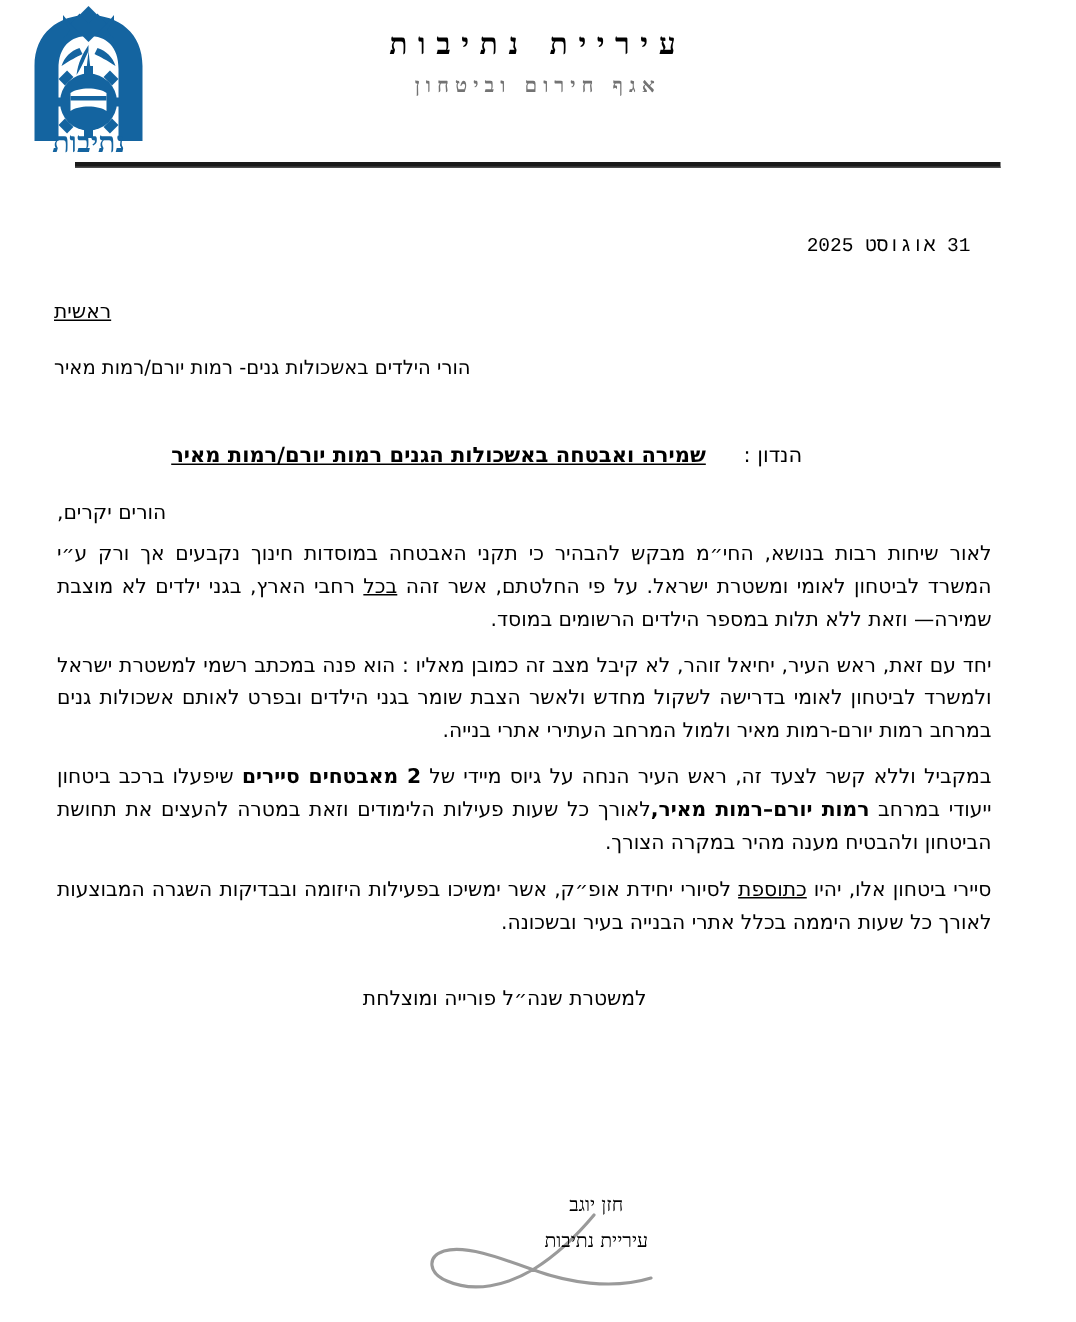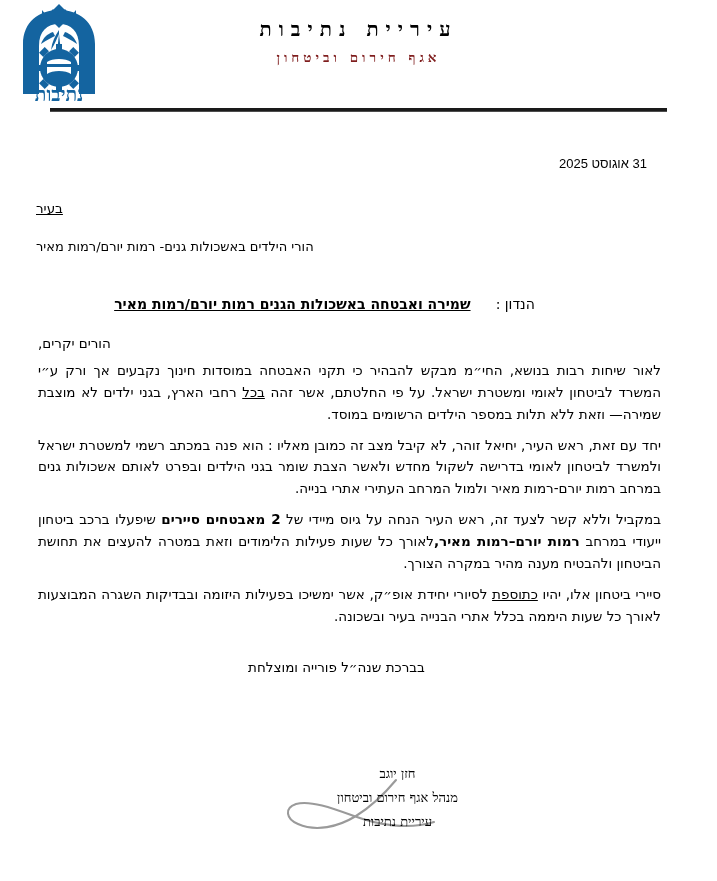--- a/index.html
+++ b/index.html
@@ -53,21 +53,21 @@
     color: #000;
     direction: rtl;
   }
   .org-sub {
     font-family: "DejaVu Serif", "Liberation Serif", serif;
     font-size: 13.5px;
     font-weight: 700;
     letter-spacing: 4px;
     line-height: 1.5;
     margin-top: 4px;
-    color: #7f1d1d;
+    color: #737373;
     direction: rtl;
   }
 
   .header-rule {
     position: absolute;
     top: 108px;
     right: 50px;
     left: 50px;
     height: 3px;
     background: #1a1a1a;
@@ -77,21 +77,21 @@
   
   .content {
     position: absolute;
     top: 112px;
     right: 0;
     left: 0;
     padding: 0 8px 0 0;
   }
 
   .date-line {
-    font-family: Liberation Sans, sans-serif;
+    font-family: Liberation Mono, monospace;
     font-size: 13px;
     direction: rtl;
     unicode-bidi: isolate;
     margin: 44px 0 0 0;
     padding-right: 62px;
     text-align: right;
     display: inline-block;
   }
   .date-row { text-align: right; }
 
@@ -162,21 +162,21 @@
     direction: rtl;
     font-size: 13.5px;
     margin-top: 32px;
     text-align: center;
     padding-right: 36px;
   }
 
   
   .sign-block {
     position: absolute;
-    top: 762px;
+    top: 792px;
     right: 0;
     left: 0;
     text-align: center;
     padding-left: 78px;
     direction: rtl;
   }
   .sign-name,
   .sign-role,
   .sign-org {
     font-family: "DejaVu Serif", "Liberation Serif", serif;
@@ -244,45 +244,44 @@
     <div class="header-rule"></div>
   </div>
 
   <div class="content">
 
     <div class="date-row">
       <span class="date-line">31 אוגוסט 2025</span>
     </div>
 
     <div class="addr-block">
-      <span class="addr-to">בעיר</span>
+      <span class="addr-to">ראשית</span>
       <span class="addr-line">הורי הילדים באשכולות גנים- רמות יורם/רמות מאיר</span>
     </div>
 
     <div class="subject-row">
       <span class="subject-label">הנדון :</span>
       <span class="subject-text">שמירה ואבטחה באשכולות הגנים רמות יורם/רמות מאיר</span>
     </div>
 
     <div class="salutation">הורים יקרים,</div>
 
     <div id="paragraphs">
         <div class="para"><span>לאור שיחות רבות בנושא, החי״מ מבקש להבהיר כי תקני האבטחה במוסדות חינוך נקבעים אך ורק ע״י המשרד לביטחון לאומי ומשטרת ישראל. על פי החלטתם, אשר זהה </span><span class="u">בכל</span><span> רחבי הארץ, בגני ילדים לא מוצבת שמירה— וזאת ללא תלות במספר הילדים הרשומים במוסד.</span></div>
         <div class="para"><span>יחד עם זאת, ראש העיר, יחיאל זוהר, לא קיבל מצב זה כמובן מאליו : הוא פנה במכתב רשמי למשטרת ישראל ולמשרד לביטחון לאומי בדרישה לשקול מחדש ולאשר הצבת שומר בגני הילדים ובפרט לאותם אשכולות גנים במרחב רמות יורם-רמות מאיר ולמול המרחב העתירי אתרי בנייה.</span></div>
         <div class="para"><span>במקביל וללא קשר לצעד זה, ראש העיר הנחה על גיוס מיידי של  </span><span class="b">2  מאבטחים סיירים</span><span> שיפעלו ברכב ביטחון ייעודי במרחב </span><span class="b">רמות יורם–רמות מאיר,</span><span>לאורך כל שעות פעילות הלימודים וזאת במטרה להעצים את תחושת הביטחון ולהבטיח מענה מהיר במקרה הצורך.</span></div>
         <div class="para"><span>סיירי ביטחון אלו, יהיו </span><span class="u">כתוספת</span><span> לסיורי יחידת אופ״ק, אשר ימשיכו בפעילות היזומה ובבדיקות השגרה המבוצעות לאורך כל שעות היממה בכלל אתרי הבנייה בעיר ובשכונה.</span></div>
       </div>
 
 
-    <div class="regards">בברכת שנה״ל פורייה ומוצלחת</div>
+    <div class="regards">למשטרת שנה״ל פורייה ומוצלחת</div>
   </div>
 
   <div class="sign-block">
     <div class="sign-name">חזן יוגב</div>
-    <div class="sign-role">מנהל אגף חירום וביטחון</div>
     <div class="sign-org">עיריית נתיבות</div>
 
     <svg class="signature-mark" viewBox="0 0 190 72" aria-hidden="true">
       <path d="M128 6 C118 18 104 32 88 42 C70 53 48 58 30 50 C18 45 16 34 28 30
                C42 26 64 34 86 42 C110 51 140 56 166 48" fill="none" stroke="#9a9a9a" stroke-width="2.1" stroke-linecap="round"></path>
     </svg>
   </div>
 
 </div>
 

